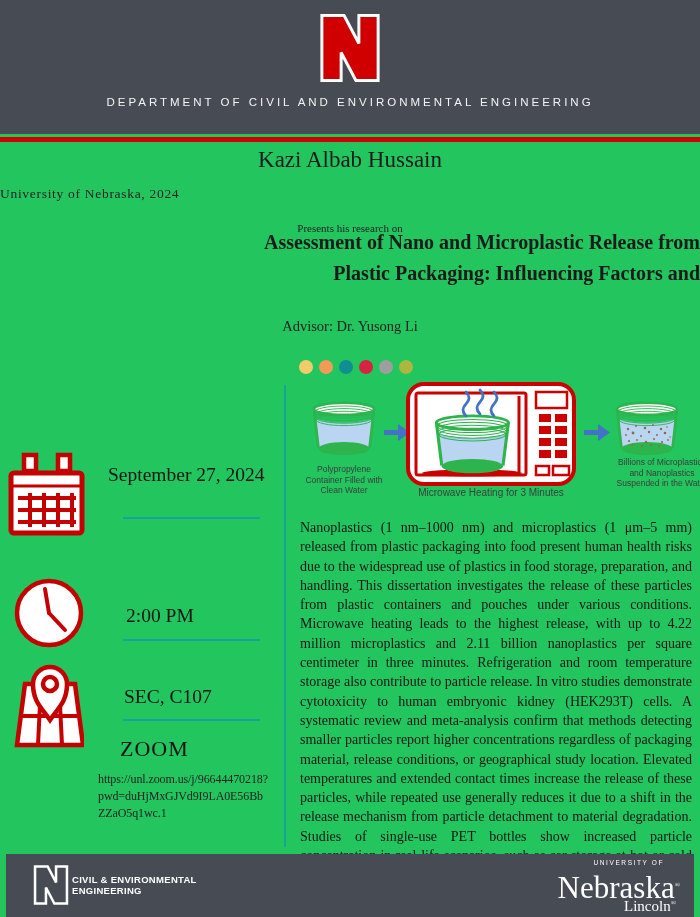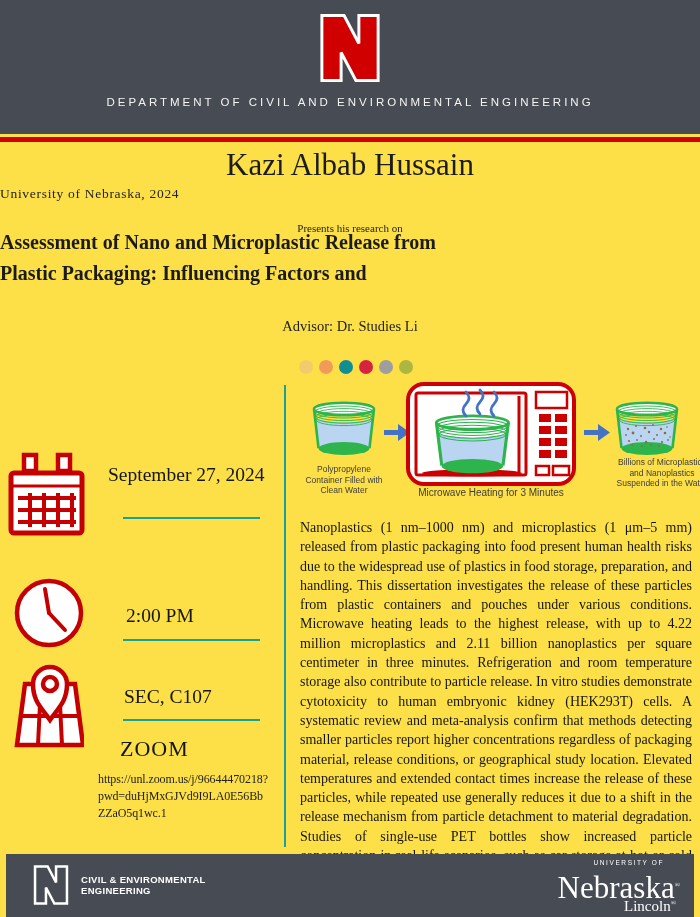--- a/index.html
+++ b/index.html
@@ -1,31 +1,31 @@
 <!DOCTYPE html>
 <html><head>
 <meta charset="utf-8">
 <style>
   * { box-sizing: border-box; margin: 0; padding: 0; }
   html,body { background:#fff; }
-  .page { position:relative; width:700px; height:917px; background:#fde047;
+  .page { position:relative; width:700px; height:917px; background:#22c55e;
           font-family:"Liberation Serif", serif; overflow:hidden; }
 
   
   .header { position:absolute; top:0; left:0; width:700px; height:134px; background:#474b54; }
   .header-n { position:absolute; left:313px; top:9px; }
   .dept { position:absolute; top:96px; left:0; width:100%; text-align:center; color:#f4f4f4;
           font-family:"Liberation Sans", sans-serif; font-size:11.5px; letter-spacing:3px; }
   .red-rule { position:absolute; top:137px; left:0; width:700px; height:5px; background:#d10000; }
 
   
-  .name     { position:absolute; top:147px; left:0; width:100%; text-align:center; font-size:31px; color:#1c1c1c; }
+  .name     { position:absolute; top:147px; left:0; width:100%; text-align:center; font-size:23px; color:#1c1c1c; }
   .affil    { position:absolute; top:186px; left:0; width:100%; text-align:left; font-size:13.5px; letter-spacing:0.7px; color:#222; }
   .presents { position:absolute; top:207px; left:0; width:100%; text-align:center; font-size:11px; color:#222;margin-top:15px; }
-  .title-block { position:absolute; top:227px; left:0; width:100%; text-align:left;
+  .title-block { position:absolute; top:227px; left:0; width:100%; text-align:right;
                  font-weight:bold; font-size:20px; line-height:31px; color:#1b1b1b; }
   .advisor  { position:absolute; top:318px; left:0; width:100%; text-align:center; font-size:14.5px; color:#222; }
 
   
   .dots-row { position:absolute; left:299px; top:360px; display:flex; gap:6px; }
   .dot { width:14px; height:14px; border-radius:50%; }
 
   
   .v-divider { position:absolute; left:284px; top:385px; width:2px; height:462px; background:#17a398; }
 
@@ -52,21 +52,21 @@
   .lab1 { left:0;    top:82px;  width:96px;  }
   .lab2 { left:105px; top:106px; width:180px; font-size:10px; }
   .lab3 { left:299px; top:75px;  width:104px;margin-left:15px; }
 
   
   .abstract { position:absolute; left:300px; top:518px; width:392px; font-size:14px;
               line-height:19.3px; text-align:justify; color:#161616; }
 
   
   .footer { position:absolute; left:6px; right:6px; top:854px; bottom:0; background:#474b54; }
-  .footer-left { position:absolute; left:24px; top:8px; display:flex; align-items:center; gap:9px; }
+  .footer-left { position:absolute; left:24px; top:8px; display:flex; align-items:center; }
   .footer-left-text { color:#fff; font-family:"Liberation Sans", sans-serif; font-weight:bold;
                       font-size:9.5px; line-height:11px; letter-spacing:0.3px; }
   .unl-wordmark { position:absolute; right:14px; top:3px; width:160px; color:#fff; }
   .unl-top  { position:absolute; top:2px; right:16px; font-size:6.5px; letter-spacing:1.6px;
               font-family:"Liberation Sans", sans-serif; }
   .unl-main { font-size:31px; line-height:31px; margin-top:13px; text-align:right; }
   .unl-sub  { text-align:right; font-size:15px; margin-top:-5px; padding-right:4px; }
   .reg { font-size:7px; vertical-align:super; }
 </style>
 </head>
@@ -82,21 +82,21 @@
   </div>
   <div class="red-rule"></div>
 
   <div class="name">Kazi Albab Hussain</div>
   <div class="affil">University of Nebraska, 2024</div>
   <div class="presents">Presents his research on</div>
   <div class="title-block">
     <div>Assessment of Nano and Microplastic Release from</div>
     <div>Plastic Packaging: Influencing Factors and</div>
   </div>
-  <div class="advisor">Advisor: Dr. Studies Li</div>
+  <div class="advisor">Advisor: Dr. Yusong Li</div>
 
   <div class="dots-row">
       <span class="dot" style="background: rgb(242, 203, 108);"></span>
       <span class="dot" style="background: rgb(242, 155, 89);"></span>
       <span class="dot" style="background: rgb(15, 142, 147);"></span>
       <span class="dot" style="background: rgb(214, 36, 64);"></span>
       <span class="dot" style="background: rgb(158, 158, 158);"></span>
       <span class="dot" style="background: rgb(171, 183, 63);"></span>
     </div>
 

